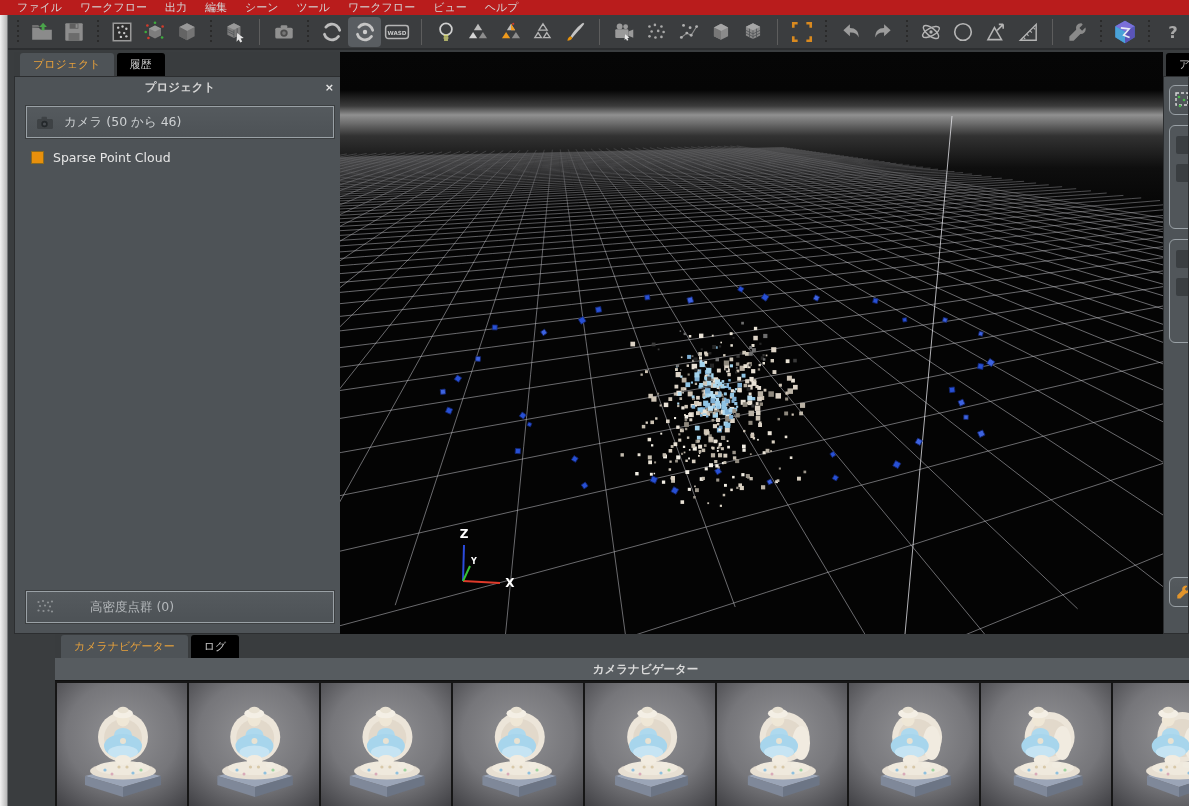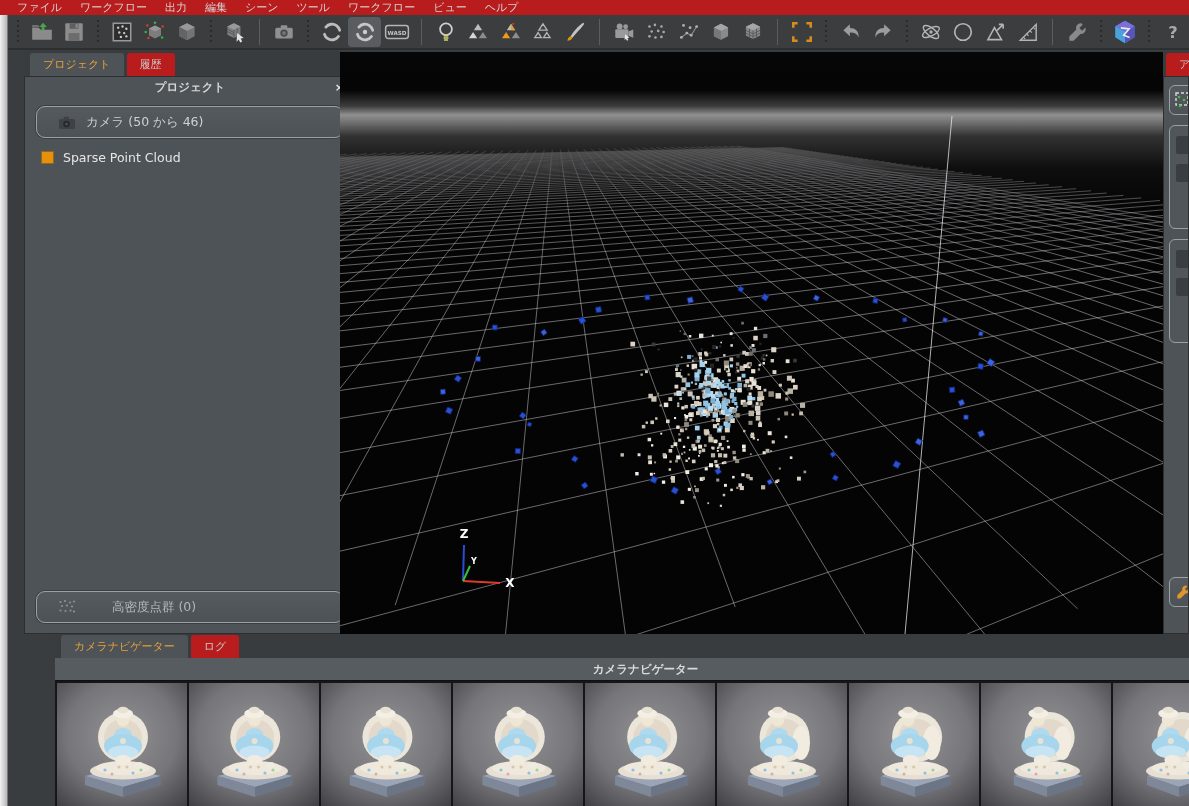--- a/index.html
+++ b/index.html
@@ -11,28 +11,28 @@
   
   .toolbar{position:absolute;left:0;top:15px;width:100%;height:35px;background:#3b3d3f;border-bottom:2px solid #2c2e30;display:flex;align-items:center;padding-left:10px;box-sizing:border-box;}
   .tb-handle{width:4px;height:24px;margin:0 6px;background-image:repeating-linear-gradient(to bottom,#2a2a2a 0 2px,rgba(0,0,0,0) 2px 5px);background-size:2px 100%;background-repeat:no-repeat;background-position:1px 0;}
   .tb-line{width:1px;height:26px;background:#5d5d5d;margin:0 8px;}
   .tb-btn{width:33px;height:30px;display:flex;align-items:center;justify-content:center;border-radius:4px;}
   .tb-btn.active{background:#595d61;}
   .ticon{display:flex;}
   
   .edge{position:absolute;left:0;top:15px;width:8px;height:791px;background:linear-gradient(to right,#f1f1f1,#cfcfcf 60%,#b7b7b7);border-right:1px solid #77797b;box-sizing:border-box;}
   
-  .lpanel{position:absolute;left:24px;top:52px;width:332px;height:582px;display:flex;flex-direction:column;background:#393c3e;}
+  .lpanel{position:absolute;left:14px;top:52px;width:332px;height:582px;display:flex;flex-direction:column;background:#393c3e;}
   .panel-tabs{height:24px;display:flex;align-items:flex-end;padding-left:6px;background:#393c3e;}
-  .tab{padding:4px 13px 4px;font-size:11px;border-radius:3px 3px 0 0;margin-right:3px;background:#b91c1c;color:#c9c9c9;white-space:nowrap;}
+  .tab{padding:4px 13px 4px;font-size:11px;border-radius:3px 3px 0 0;margin-right:3px;background:#000000;color:#c9c9c9;white-space:nowrap;}
   .tab.active{background:#4e5357;color:#e9a23b;}
   .panel-body{flex:1;background:#4e5357;border:1px solid #2c2e30;display:flex;flex-direction:column;overflow:hidden;}
   .panel-head{height:21px;line-height:21px;text-align:center;color:#d6d6d6;font-size:11.5px;font-weight:bold;position:relative;}
   .panel-close{position:absolute;right:11px;top:0;color:#e6e6e6;font-size:11px;font-weight:bold;}
-  .pbtn{display:flex;align-items:center;gap:9px;margin:8px 11px 2px;height:30px;flex:0 0 30px;border:1px solid #9aa1a6;border-radius:9px;padding:0 21px;background:linear-gradient(#555a5e,#4d5256);color:#ced1d3;font-size:12.5px;box-shadow:0 0 0 1px #3c3f41;white-space:nowrap;overflow:hidden;}
+  .pbtn{display:flex;align-items:center;gap:9px;margin:8px 11px 2px;height:30px;flex:0 0 30px;border:1px solid #9aa1a6;border-radius:0;padding:0 9px;background:linear-gradient(#555a5e,#4d5256);color:#ced1d3;font-size:12.5px;box-shadow:0 0 0 1px #3c3f41;white-space:nowrap;overflow:hidden;}
   .pbtn.selected{color:#e9a23b;background:linear-gradient(#5f6468,#565b5f);}
   .pbtn.dim{color:#b3b7ba;gap:36px;}
   .leaf{display:flex;align-items:center;gap:9px;margin:10px 16px 0;font-size:12.5px;color:#e6e6e6;}
   .swatch{width:11px;height:11px;border:1px solid #8a6a20;}
   .spacer{flex:1;}
   .lpanel .panel-body .bottom-group{margin-bottom:8px;}
   
   .vp{position:absolute;left:340px;top:52px;width:823px;height:582px;background:#040404;overflow:hidden;}
   .vp svg{position:absolute;left:0;top:0;}
   .fog{position:absolute;left:0;top:0;width:100%;height:100%;

